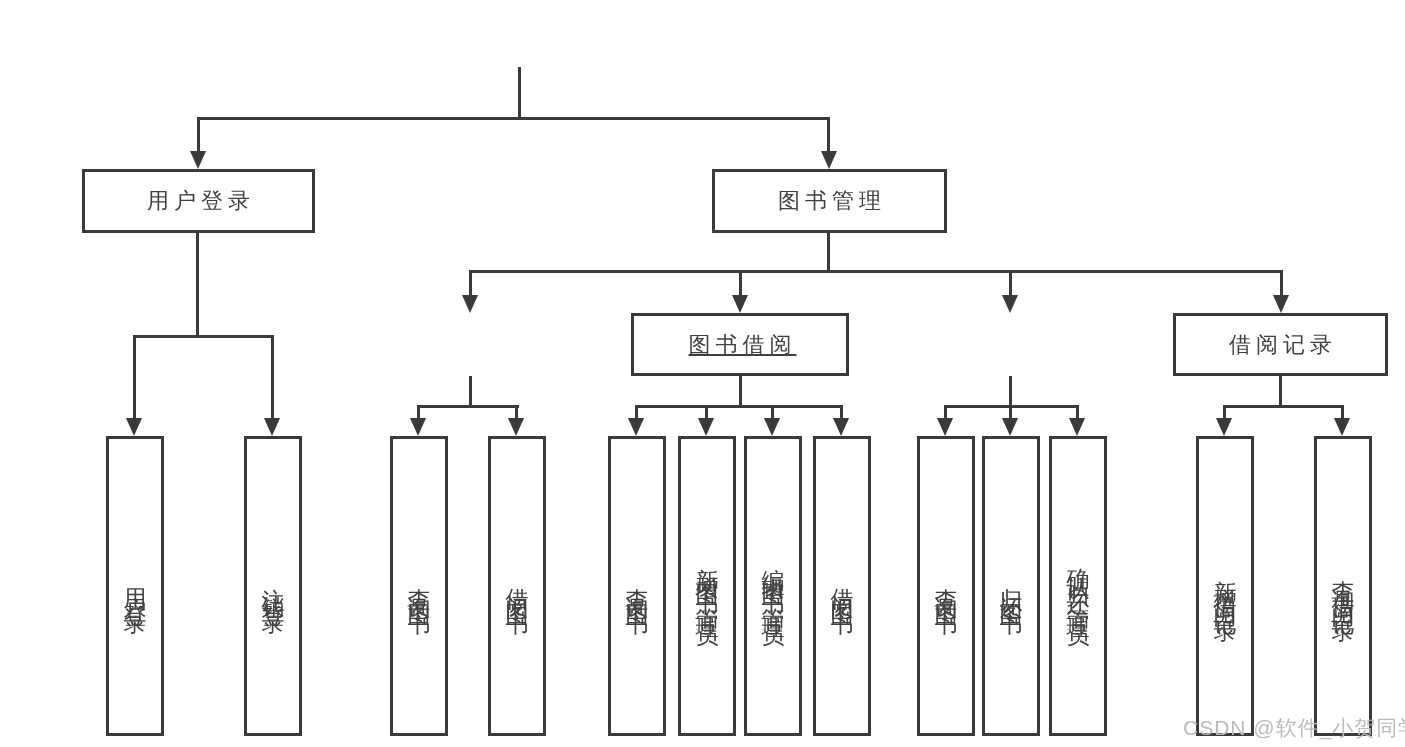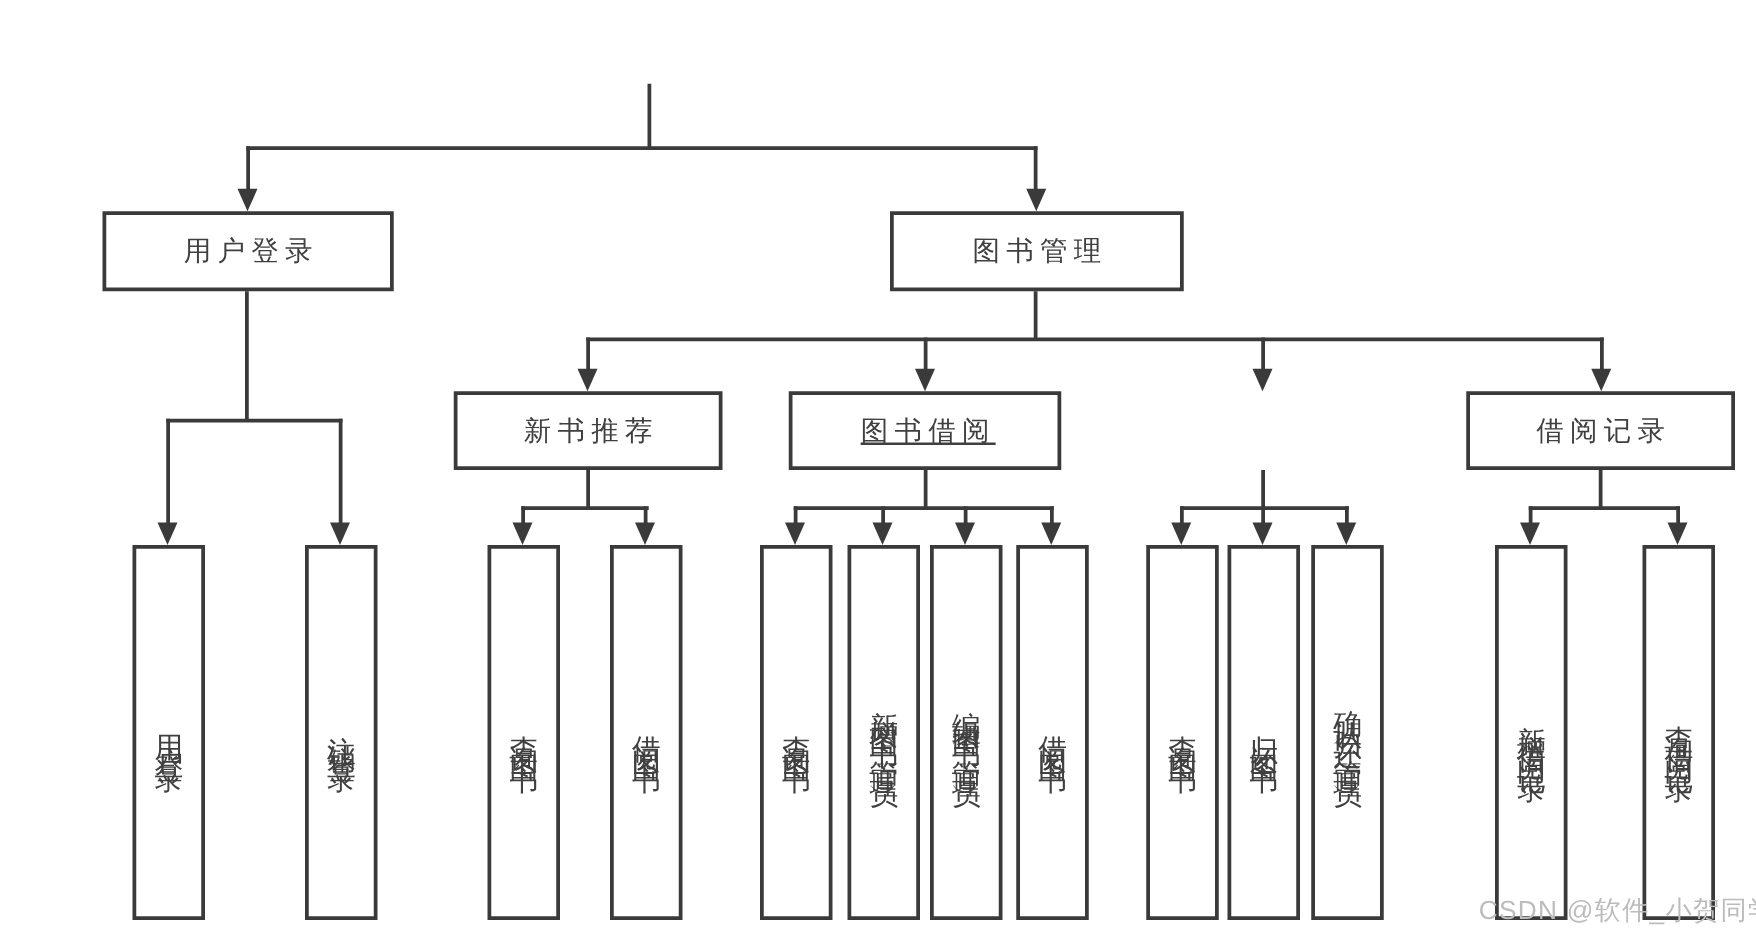--- a/index.html
+++ b/index.html
@@ -63,23 +63,20 @@
 <div class="canvas">
 
 
   <div class="box" style="left:82px; top:169px; width:233px; height:64px;">
     <span class="hlabel">用户登录</span>
   </div>
   <div class="box" style="left:712px; top:169px; width:235px; height:64px;">
     <span class="hlabel">图书管理</span>
   </div>
 
-  <div class="box" style="left:363px; top:313px; width:215px; height:63px;">
-    <span class="hlabel">新书推荐</span>
-  </div>
   <div class="box" style="left:631px; top:313px; width:218px; height:63px;text-decoration:underline;">
     <span class="hlabel">图书借阅</span>
   </div>
   <div class="box" style="left:1173px; top:313px; width:215px; height:63px;">
     <span class="hlabel">借阅记录</span>
   </div>
 
   <div class="box leaf" style="left:106px; top:436px; width:58px; height:300px;">
     <span class="vlabel">用户登录</span>
   </div>

